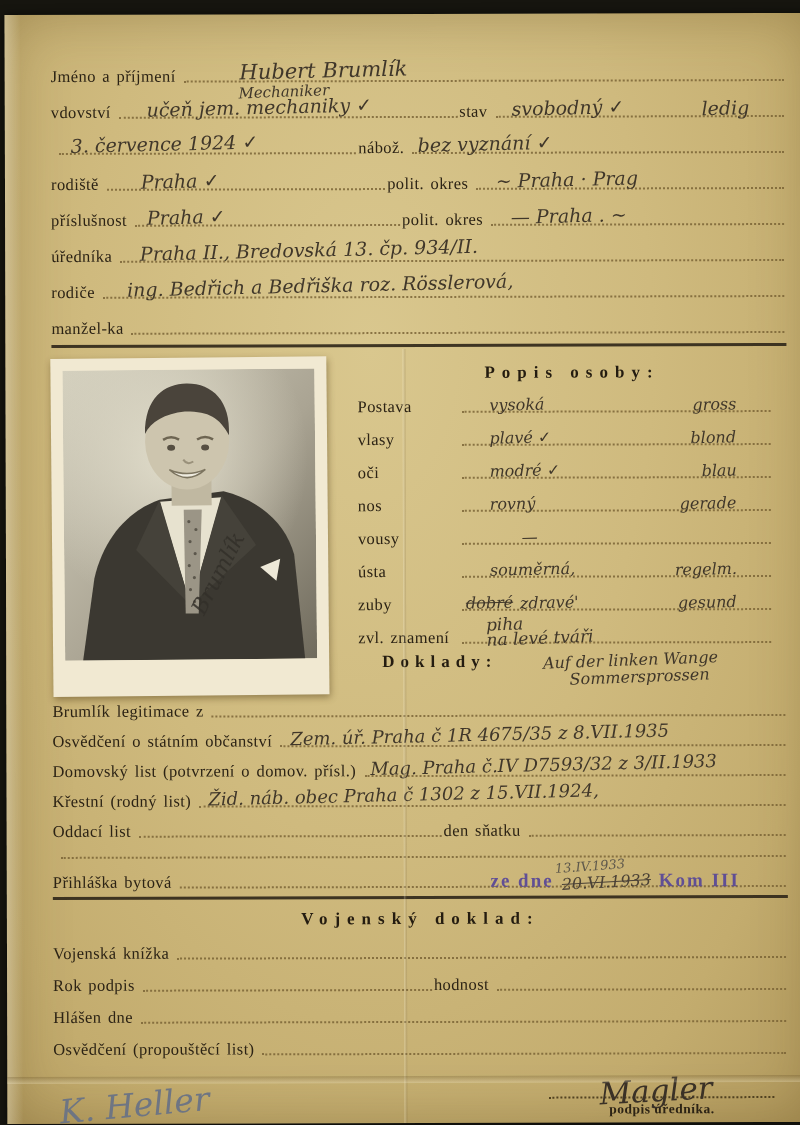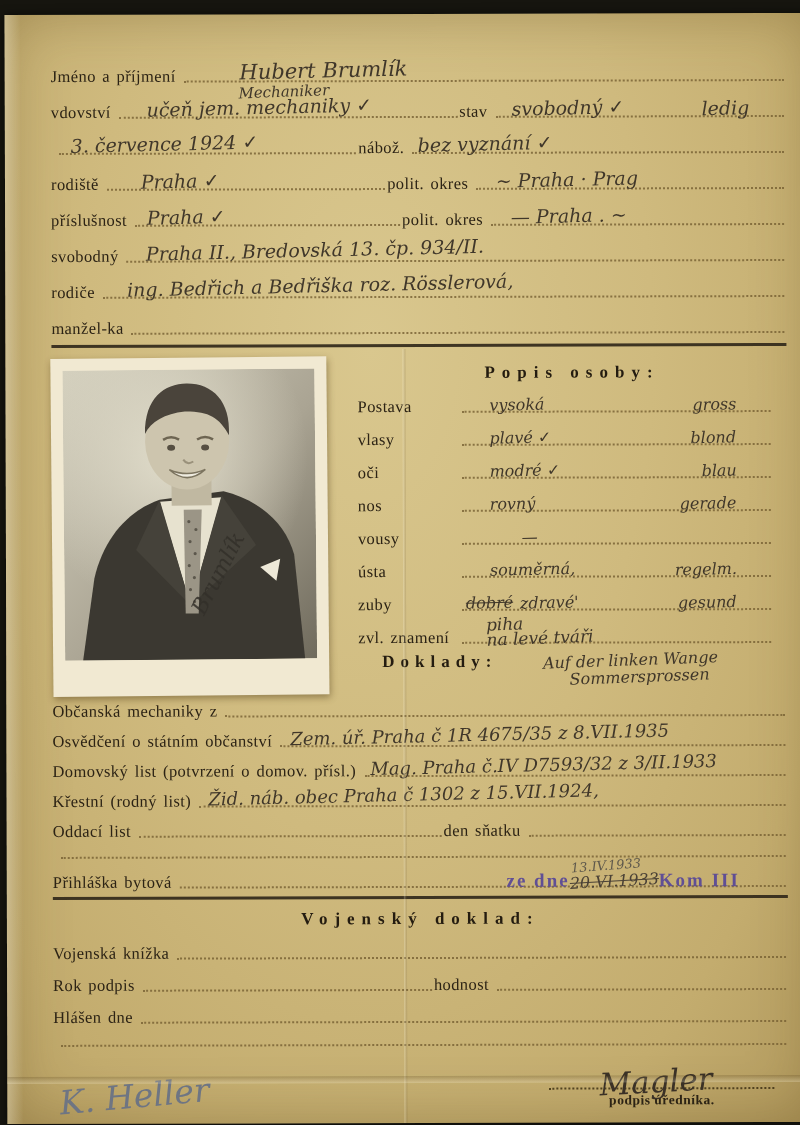--- a/index.html
+++ b/index.html
@@ -49,21 +49,21 @@
                  padding-left:24px;}
   .german-note{margin-left:46px;font-family:"DejaVu Serif",serif;font-style:italic;font-size:16px;
                color:#40372a;line-height:17px;transform:rotate(-2deg);white-space:nowrap;}
   .german-note span{display:block;}
   .german-note span:last-child{padding-left:26px;}
 
   
   .stamp-wrap{position:absolute;right:46px;bottom:-6px;text-align:left;}
   .pencil-date{display:block;font-family:"DejaVu Serif",serif;font-style:italic;font-size:13px;
                color:#5f594c;transform:rotate(-4deg);margin-left:64px;white-space:nowrap;}
-  .stamp-line{display:flex;align-items:center;white-space:nowrap;}
+  .stamp-line{display:flex;align-items:flex-end;gap:8px;white-space:nowrap;}
   .stamp-txt{font-family:"Liberation Serif",serif;font-weight:bold;font-size:19px;
              letter-spacing:2px;color:#584798;opacity:.92;}
   .hw-date{font-family:"DejaVu Serif",serif;font-style:italic;font-size:16px;color:#4a4136;
            text-decoration:line-through;transform:rotate(-3deg);}
 
   
   .footer{position:relative;height:80px;margin-top:6px;}
   .pencil-sig{position:absolute;left:6px;top:14px;font-family:"DejaVu Serif",serif;font-style:italic;
               font-size:33px;color:#6e7583;transform:rotate(-5deg);}
   .sig-block{position:absolute;right:14px;top:-6px;width:225px;text-align:center;}
@@ -134,21 +134,21 @@
         <span class="fill" style="flex:0.95">
           <span class="hw" style="left:12px">Praha ✓</span>
         </span>
         <span class="lbl">polit. okres</span>
         <span class="fill" style="flex:1.05">
           <span class="hw" style="left:20px">— Praha .  ~</span>
         </span>
       </div>
 
       <div class="row s1">
-        <span class="lbl">svobodný</span>
+        <span class="lbl">úředníka</span>
         <span class="fill">
           <span class="hw" style="left:20px">Praha II., Bredovská 13.      čp. 934/II.</span>
         </span>
       </div>
 
       <div class="row s1">
         <span class="lbl">rodiče</span>
         <span class="fill">
           <span class="hw" style="left:24px">ing. Bedřich a Bedřiška roz. Rösslerová,</span>
         </span>
@@ -282,21 +282,21 @@
             <span class="german-note">
               <span>Auf der linken Wange</span>
               <span>Sommersprossen</span>
             </span>
           </div>
         </div>
       </div>
 
       <div style="margin-top:6px">
         <div class="row s3">
-          <span class="lbl">Občanská mechaniky z</span>
+          <span class="lbl">Brumlík legitimace z</span>
           <span class="fill empty">
             <span class="hw"></span>
           </span>
         </div>
         <div class="row s3">
           <span class="lbl">Osvědčení o státním občanství</span>
           <span class="fill">
             <span class="hw" style="left:10px;font-size:18px">Zem. úř. Praha č 1R 4675/35 z 8.VII.1935</span>
           </span>
         </div>
@@ -362,20 +362,21 @@
             <span class="hw"></span>
           </span>
         </div>
         <div class="row s4">
           <span class="lbl">Hlášen dne</span>
           <span class="fill empty">
             <span class="hw"></span>
           </span>
         </div>
         <div class="row s4">
+          <span class="lbl">Osvědčení (propouštěcí list)</span>
           <span class="fill empty">
             <span class="hw"></span>
           </span>
         </div>
       </div>
 
       <div class="footer">
         <span class="pencil-sig">K. Heller</span>
         <div class="sig-block">
           <div class="sig-line">

